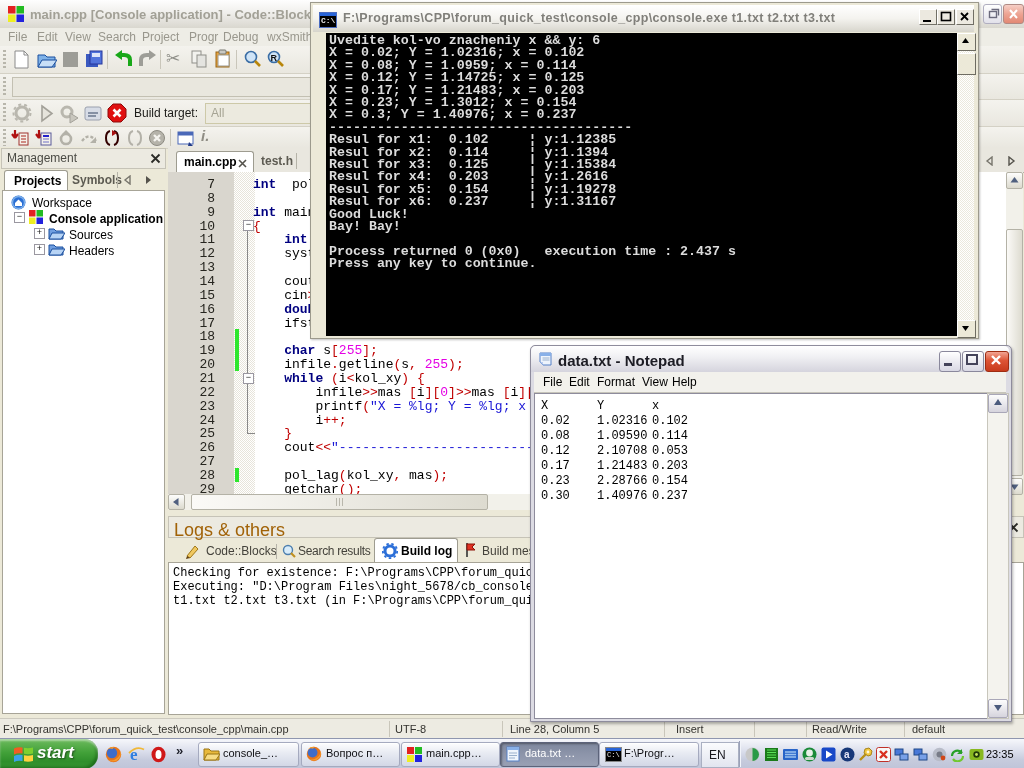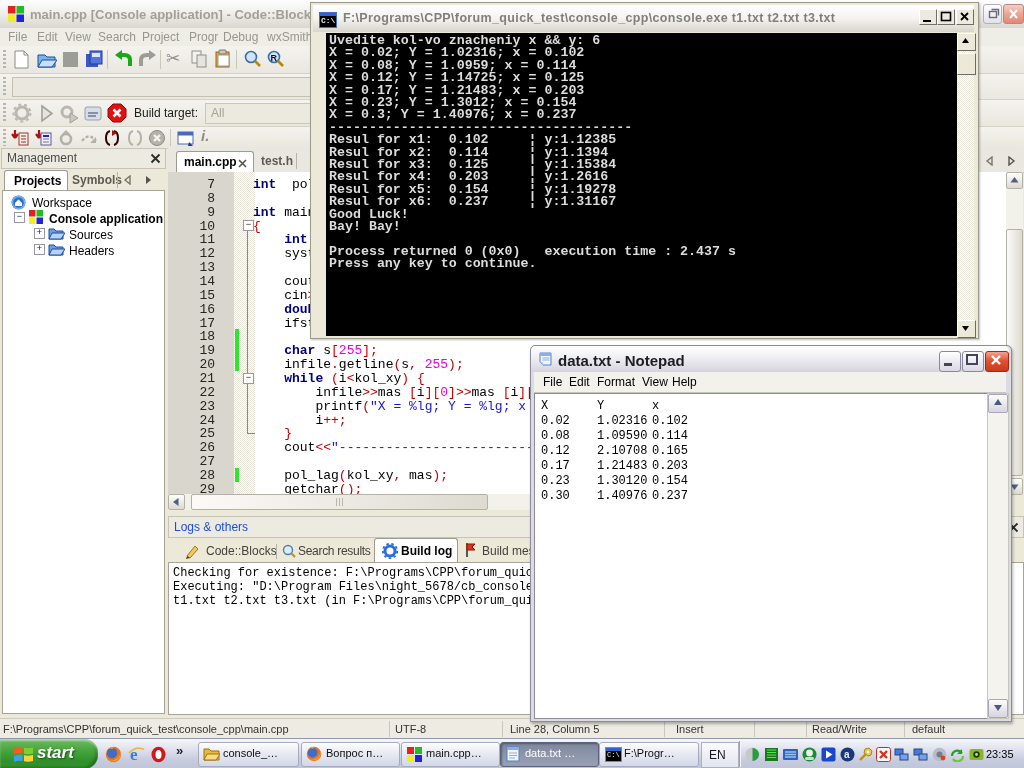--- a/index.html
+++ b/index.html
@@ -356,21 +356,21 @@
         </svg></div>
     <div class="sbthumb" style="left:23px;top:0;width:295px;height:14px;">
         <div style="position:absolute;left:144px;top:3px;width:8px;height:8px;background:repeating-linear-gradient(90deg,#b9b7ac 0 1px,transparent 1px 3px);"></div>
       </div>
     <div class="sbbtn" style="right:1px;top:0;width:15px;height:14px;"><svg width="15" height="14">
           <path d="M11 7 L5.5 3 L5.5 11 Z" fill="#50607f"></path>
         </svg></div>
   </div>
   <div class="abs" id="logs">
     <div id="logcap">
-        <span style="position:absolute;left:5px;top:3px;font-size:12px;color:#1d4ed8;">Logs &amp; others</span>
+        <span style="position:absolute;left:5px;top:3px;font-size:18px;color:#a16207;">Logs &amp; others</span>
       <svg style="position:absolute;right:4px;top:5px" width="11" height="11">
           <path d="M1.5 1.5 L9.5 9.5 M9.5 1.5 L1.5 9.5" stroke="#2a2a26" stroke-width="1.8"></path>
         </svg>
       </div>
     <div class="logtab" style="left:8px;">
       <svg style="position:absolute;left:8px;top:3px;" width="16" height="16">
           <path d="M3 13 L11 3 L14 6 L6 15 Z" fill="#f0c860" stroke="#a07818"></path>
           <path d="M3 13 L2 16 L6 15 Z" fill="#604010"></path>
         </svg>
       <span style="position:absolute;left:30px;top:4px;">Code::Blocks</span>
@@ -497,26 +497,26 @@
         <div class="nptxt" style="left:62px;top:5px;">Y</div>
         <div class="nptxt" style="left:117px;top:5px;">x</div>
       <div class="nptxt" style="left:6px;top:20px;">0.02</div>
         <div class="nptxt" style="left:62px;top:20px;">1.02316</div>
         <div class="nptxt" style="left:117px;top:20px;">0.102</div>
       <div class="nptxt" style="left:6px;top:35px;">0.08</div>
         <div class="nptxt" style="left:62px;top:35px;">1.09590</div>
         <div class="nptxt" style="left:117px;top:35px;">0.114</div>
       <div class="nptxt" style="left:6px;top:50px;">0.12</div>
         <div class="nptxt" style="left:62px;top:50px;">2.10708</div>
-        <div class="nptxt" style="left:117px;top:50px;">0.165</div>
+        <div class="nptxt" style="left:117px;top:50px;">0.053</div>
       <div class="nptxt" style="left:6px;top:65px;">0.17</div>
         <div class="nptxt" style="left:62px;top:65px;">1.21483</div>
         <div class="nptxt" style="left:117px;top:65px;">0.203</div>
       <div class="nptxt" style="left:6px;top:80px;">0.23</div>
-        <div class="nptxt" style="left:62px;top:80px;">1.30120</div>
+        <div class="nptxt" style="left:62px;top:80px;">2.28766</div>
         <div class="nptxt" style="left:117px;top:80px;">0.154</div>
       <div class="nptxt" style="left:6px;top:95px;">0.30</div>
         <div class="nptxt" style="left:62px;top:95px;">1.40976</div>
         <div class="nptxt" style="left:117px;top:95px;">0.237</div>
     </div>
     <div id="npsb">
       <div class="npsbtn" style="top:0;"><svg width="16" height="15">
             <path d="M8 4 L12 10 L4 10 Z" fill="#4b5b7d"></path>
           </svg></div>
       <div class="npsbtn" style="top:305px;"><svg width="16" height="15">

